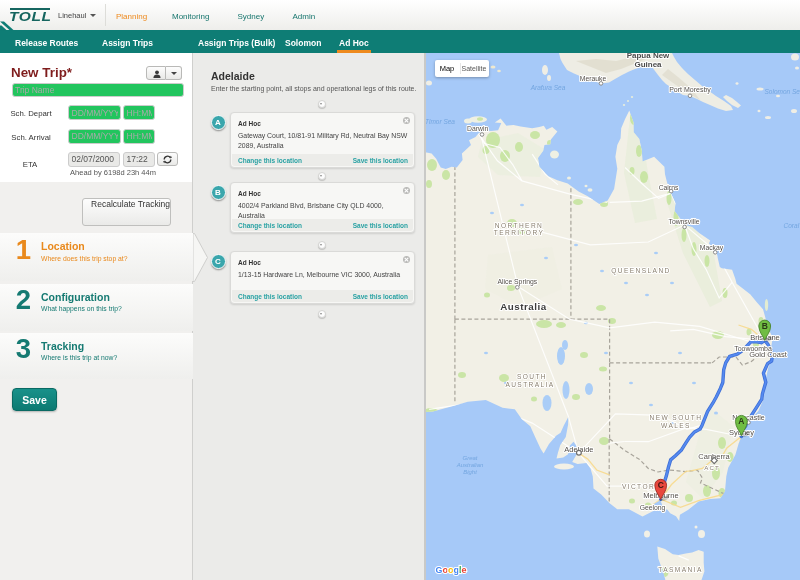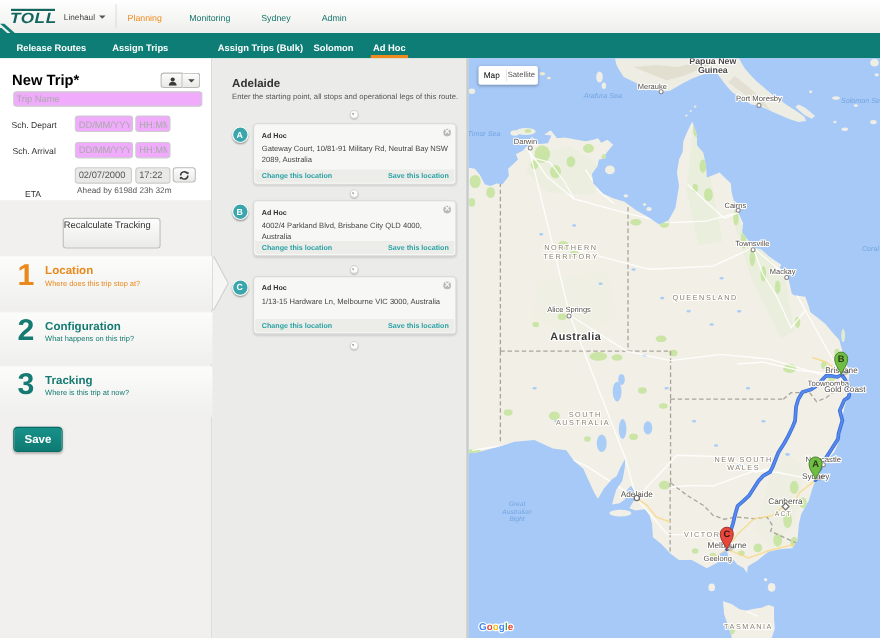--- a/index.html
+++ b/index.html
@@ -4,21 +4,21 @@
 html,body{width:800px;height:580px;overflow:hidden;font-family:"Liberation Sans",sans-serif;background:#fff}
 .abs{position:absolute}
 #header{left:0;top:0;width:800px;height:30px;background:linear-gradient(#ffffff,#eeeeeb)}
 #navbar{left:0;top:30px;width:800px;height:23px;background:#0e7d75}
 #leftpanel{left:0;top:53px;width:193px;height:527px;background:#fff;border-right:1px solid #cfcfcd}
 #leftgray{left:0;top:182px;width:192px;height:398px;background:#f1f0ee}
 #midcol{left:193px;top:53px;width:233px;height:527px;background:#ebebe9;border-right:2px solid #c9c9c7}
 #mapbox{left:426px;top:53px;width:374px;height:527px;overflow:hidden;background:#a6c9f8}
 .hmenu{font-weight:normal;font-size:8px;color:#16756d;top:11.5px}
 .nmenu{font-weight:bold;font-size:8.5px;color:#fff;top:37.5px}
-input.tb{position:absolute;border:1px solid #ccc;border-radius:3px;font-size:8.5px;color:#333;font-family:"Liberation Sans",sans-serif;padding:0 2.5px;background:#f0abfc}
+input.tb{position:absolute;border:1px solid #ccc;border-radius:3px;font-size:8.5px;color:#333;font-family:"Liberation Sans",sans-serif;padding:0 2.5px;background:#22c55e}
 input.tb::placeholder{color:#a9a9a9}
 .lbl{position:absolute;font-size:7.8px;color:#333;text-align:center}
 .step{position:absolute;left:0;width:193px;background:linear-gradient(#fcfcfb,#efefed)}
 .stepnum{position:absolute;left:12px;top:0.5px;font-size:27.5px;font-weight:bold;width:23px;text-align:center}
 .steptitle{position:absolute;left:41px;top:7px;font-size:10.5px;font-weight:bold}
 .stepsub{position:absolute;left:41px;top:21.5px;font-size:6.8px}
 .card{position:absolute;left:230px;width:185px;background:#f7f7f5;border:1px solid #dadad8;border-radius:4px;box-shadow:0 1px 2px rgba(0,0,0,0.12)}
 .cardtitle{position:absolute;left:7px;top:7px;font-size:6.5px;font-weight:bold;color:#333}
 .addr{position:absolute;left:7px;right:5px;top:18px;font-size:6.9px;color:#444;line-height:10.4px}
 .cfoot{position:absolute;left:1px;right:1px;bottom:1px;height:12px;background:#ecece9;border-radius:0 0 3px 3px}
@@ -287,50 +287,50 @@
         <path d="M0,0 C-1.6,-4.6 -5.9,-8.2 -5.9,-14.3 A5.9,5.9 0 1 1 5.9,-14.3 C5.9,-8.2 1.6,-4.6 0,0 Z" fill="#e8473d" stroke="#9e2d24" stroke-width="0.9"></path>
         <text x="0" y="-11.2" font-size="8.5" font-weight="bold" fill="#3a1410" text-anchor="middle">C</text>
       </g>
 <text x="9.5" y="519.5" font-size="9" font-weight="bold" stroke="#ffffff" stroke-width="2.2" paint-order="stroke" style="letter-spacing:0px"><tspan fill="#4285F4">G</tspan><tspan fill="#EA4335">o</tspan><tspan fill="#FBBC05">o</tspan><tspan fill="#4285F4">g</tspan><tspan fill="#34A853">l</tspan><tspan fill="#EA4335">e</tspan></text>
 </svg>
   </div>
 <div class="abs" style="left:434.5px;top:60px;width:54px;height:17px;background:#fff;border-radius:2px;box-shadow:0 1px 3px rgba(0,0,0,0.3)"></div>
 <div class="abs" style="left:434.5px;top:60px;width:25px;height:17px;font-size:7.5px;color:#000;text-align:center;line-height:17px;font-weight:500">Map</div>
 <div class="abs" style="left:459.5px;top:63px;width:1px;height:11px;background:#e6e6e6"></div>
 <div class="abs" style="left:460px;top:60px;width:28px;height:17px;font-size:7px;color:#565656;text-align:center;line-height:17px">Satellite</div>
-<div class="abs" style="left:11px;top:64.5px;font-size:13.4px;font-weight:bold;color:#000000">New Trip*</div>
+<div class="abs" style="left:11px;top:64.5px;font-size:13.4px;font-weight:bold;color:#7f1d1d">New Trip*</div>
 <div class="abs" style="left:146px;top:66px;width:20px;height:13.5px;background:linear-gradient(#fdfdfd,#e9e9e7);border:1px solid #b9b9b7;border-radius:3px 0 0 3px">
     <svg style="position:absolute;left:5.5px;top:2.5px" width="8" height="8" viewBox="0 0 8 8">
       <circle cx="4" cy="2.3" r="1.9" fill="#3a3a3a"></circle>
       <path d="M0.4,8 C0.4,5.4 2,4.4 4,4.4 C6,4.4 7.6,5.4 7.6,8 Z" fill="#3a3a3a"></path>
     </svg>
   </div>
 <div class="abs" style="left:166px;top:66px;width:16px;height:13.5px;background:linear-gradient(#fdfdfd,#e9e9e7);border:1px solid #b9b9b7;border-left:none;border-radius:0 3px 3px 0">
     <span style="position:absolute;left:4.5px;top:5px;border-left:3px solid transparent;border-right:3px solid transparent;border-top:3.5px solid #444"></span>
   </div>
 <input class="tb" style="left: 11.5px; top: 83px; width: 172.5px; height: 13.5px;" placeholder="Trip Name">
 <div class="lbl" style="left:0px;top:109px;width:62px">Sch. Depart</div>
 <input class="tb" style="left: 68px; top: 105px; width: 53px; height: 15px;" placeholder="DD/MM/YYYY">
 <input class="tb" style="left: 123px; top: 105px; width: 32px; height: 15px;" placeholder="HH:MM">
 <div class="lbl" style="left:0px;top:132.5px;width:62px">Sch. Arrival</div>
 <input class="tb" style="left: 68px; top: 128.5px; width: 53px; height: 15px;" placeholder="DD/MM/YYYY">
 <input class="tb" style="left: 123px; top: 128.5px; width: 32px; height: 15px;" placeholder="HH:MM">
-<div class="lbl" style="left:0px;top:172px;width:60px">ETA</div>
+<div class="lbl" style="left:0px;top:160px;width:60px">ETA</div>
 <input class="tb" style="left: 68px; top: 151.5px; width: 51.5px; height: 15px; background: rgb(233, 233, 231); color: rgb(85, 85, 85);" value="02/07/2000" readonly="">
 <input class="tb" style="left: 123px; top: 151.5px; width: 32px; height: 15px; background: rgb(233, 233, 231); color: rgb(85, 85, 85);" value="17:22" readonly="">
 <div class="abs" style="left:157px;top:152px;width:21px;height:13.5px;background:linear-gradient(#fdfdfd,#e9e9e7);border:1px solid #b9b9b7;border-radius:3px">
     <svg style="position:absolute;left:5px;top:2.2px" width="9" height="9" viewBox="0 0 9 9">
       <path d="M7.8,4.5 A3.3,3.3 0 0 1 1.6,6.1" fill="none" stroke="#333" stroke-width="1.3"></path>
       <path d="M1.2,4.5 A3.3,3.3 0 0 1 7.4,2.9" fill="none" stroke="#333" stroke-width="1.3"></path>
       <polygon points="7.4,0.8 7.4,3.6 9,2.2" fill="#333"></polygon>
       <polygon points="1.6,8.2 1.6,5.4 0,6.8" fill="#333"></polygon>
     </svg>
   </div>
-<div class="abs" style="left:68px;top:168px;width:90px;text-align:center;font-size:7.5px;color:#555">Ahead by 6198d 23h 32m</div>
-<div class="abs" style="left:57px;top:197.5px;width:89px;height:28px;background:linear-gradient(#fdfdfd,#eaeae8);border:1px solid #bfbfbd;border-radius:3px;text-align:left;font-size:8.5px;color:#333;line-height:11.5px">Recalculate Tracking</div>
+<div class="abs" style="left:68px;top:168px;width:90px;text-align:center;font-size:7.5px;color:#555">Ahead by 6198d 23h 44m</div>
+<div class="abs" style="left:82px;top:197.5px;width:89px;height:28px;background:linear-gradient(#fdfdfd,#eaeae8);border:1px solid #bfbfbd;border-radius:3px;text-align:right;font-size:8.5px;color:#333;line-height:11.5px">Recalculate Tracking</div>
 <div class="step" style="top:233px;height:48px">
     <div class="stepnum" style="color:#e9891c">1</div>
     <div class="steptitle" style="color:#e9891c">Location</div>
     <div class="stepsub" style="color:#e9891c">Where does this trip stop at?</div>
   </div>
 <div class="step" style="top:283.5px;height:47px">
     <div class="stepnum" style="color:#157a72">2</div>
     <div class="steptitle" style="color:#157a72">Configuration</div>
     <div class="stepsub" style="color:#157a72">What happens on this trip?</div>
   </div>

